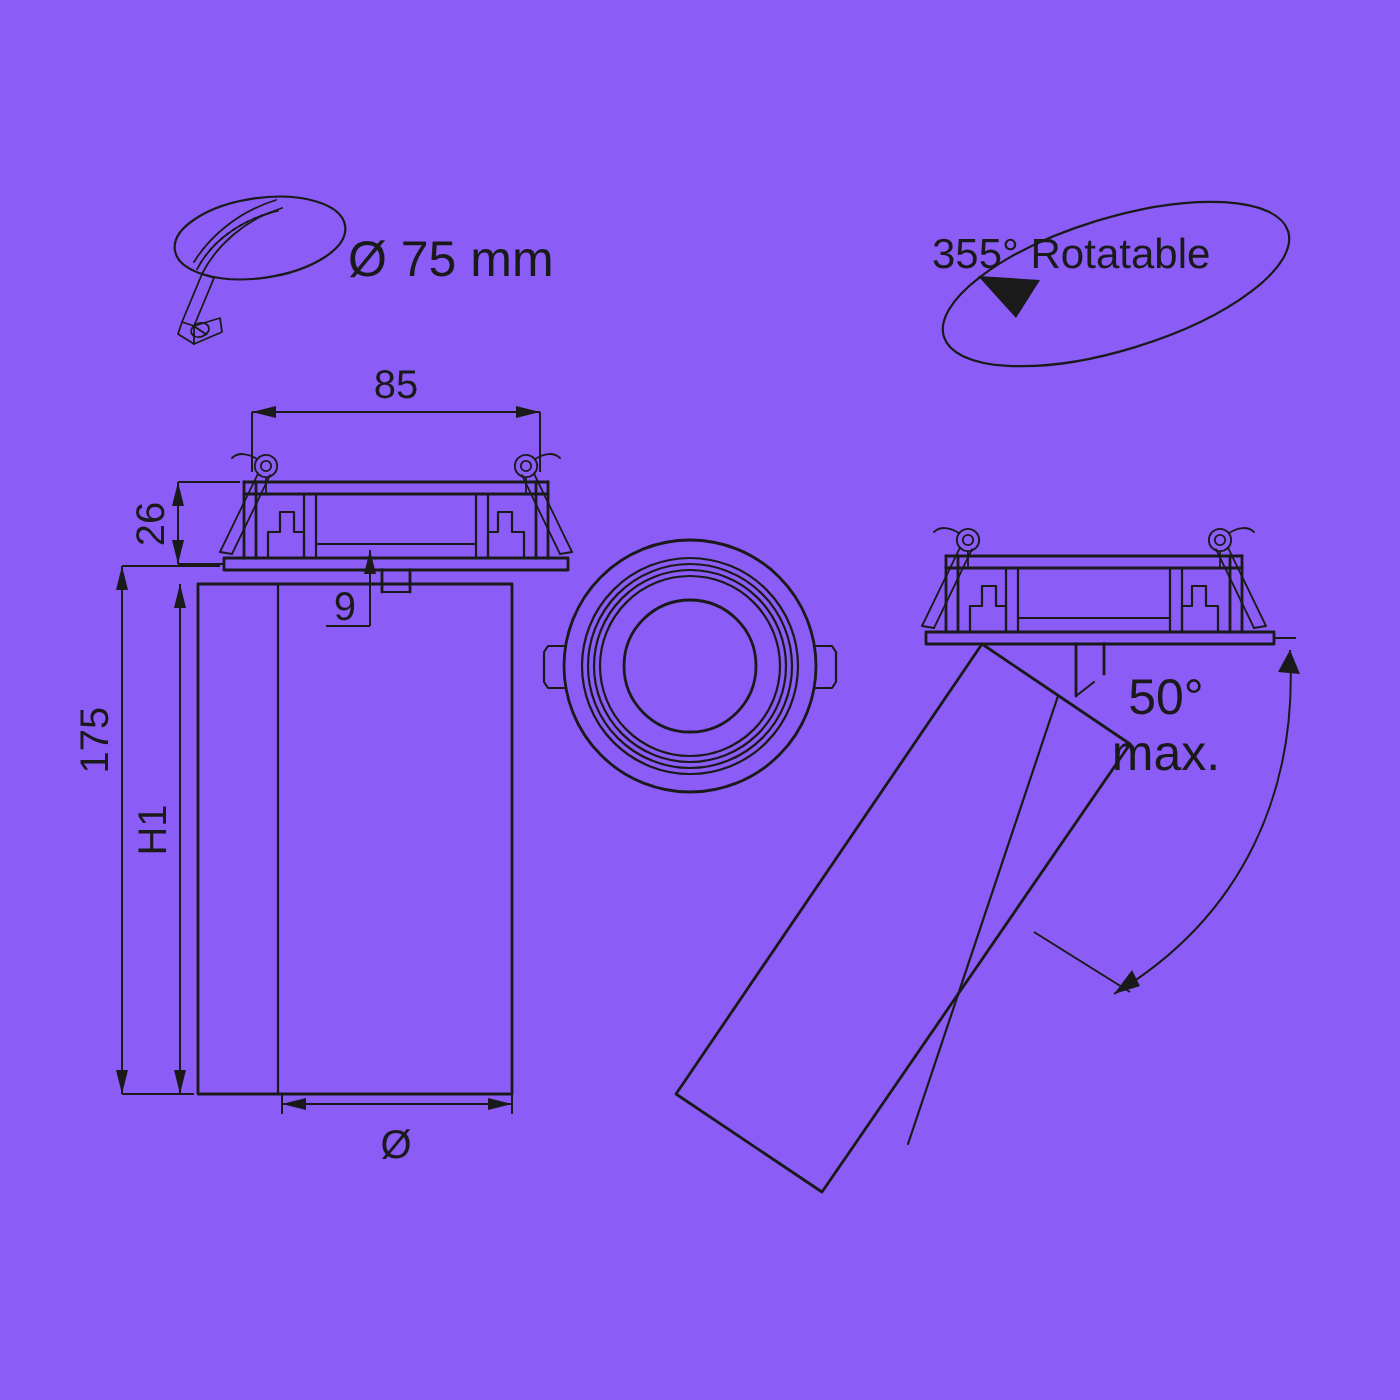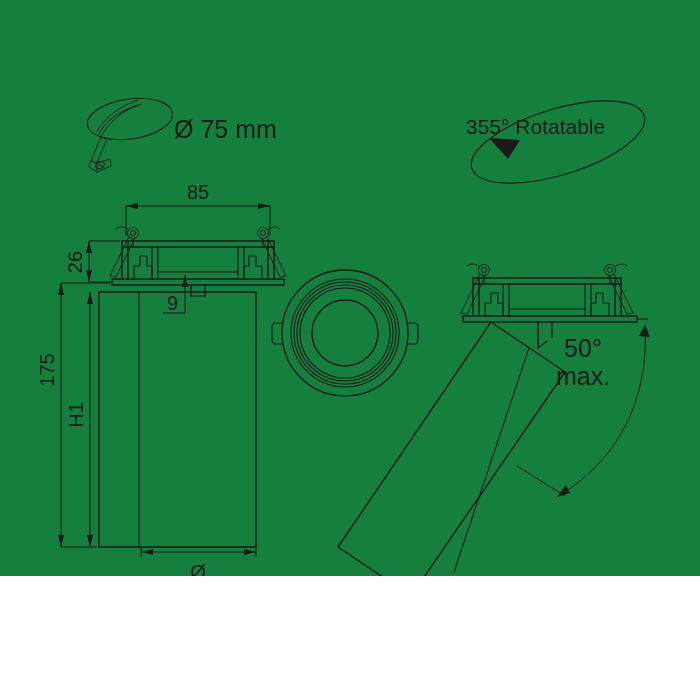--- a/index.html
+++ b/index.html
@@ -7,22 +7,22 @@
     padding: 0;
     background: #ffffff;
   }
   body {
     font-family: "Liberation Sans", sans-serif;
     color: #1a1a1a;
   }
   #sheet {
     position: relative;
     width: 700px;
-    height: 576px;
-    background: #15803d;
+    height: 700px;
+    background: #8b5cf6;
     overflow: hidden;
   }
   #drawing-svg {
     position: absolute;
     left: 0;
     top: 0;
     width: 700px;
     height: 700px;
   }
   .ln {

